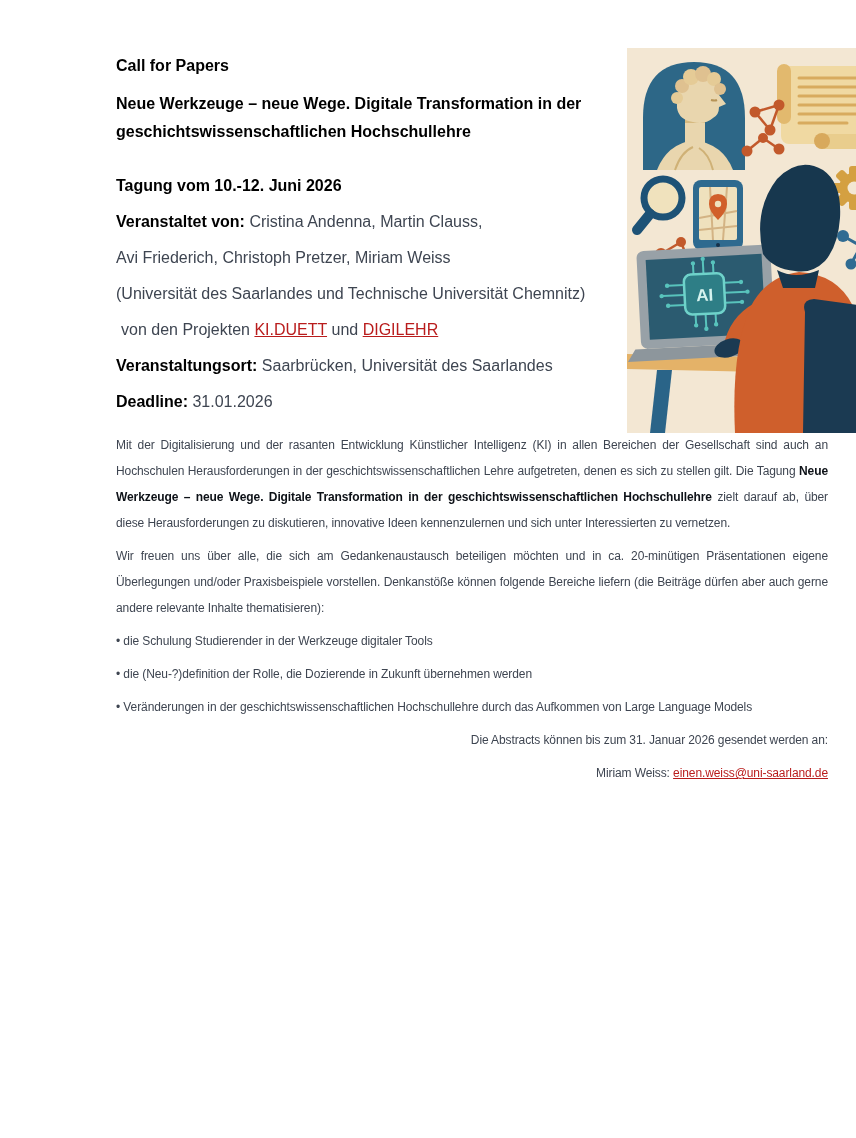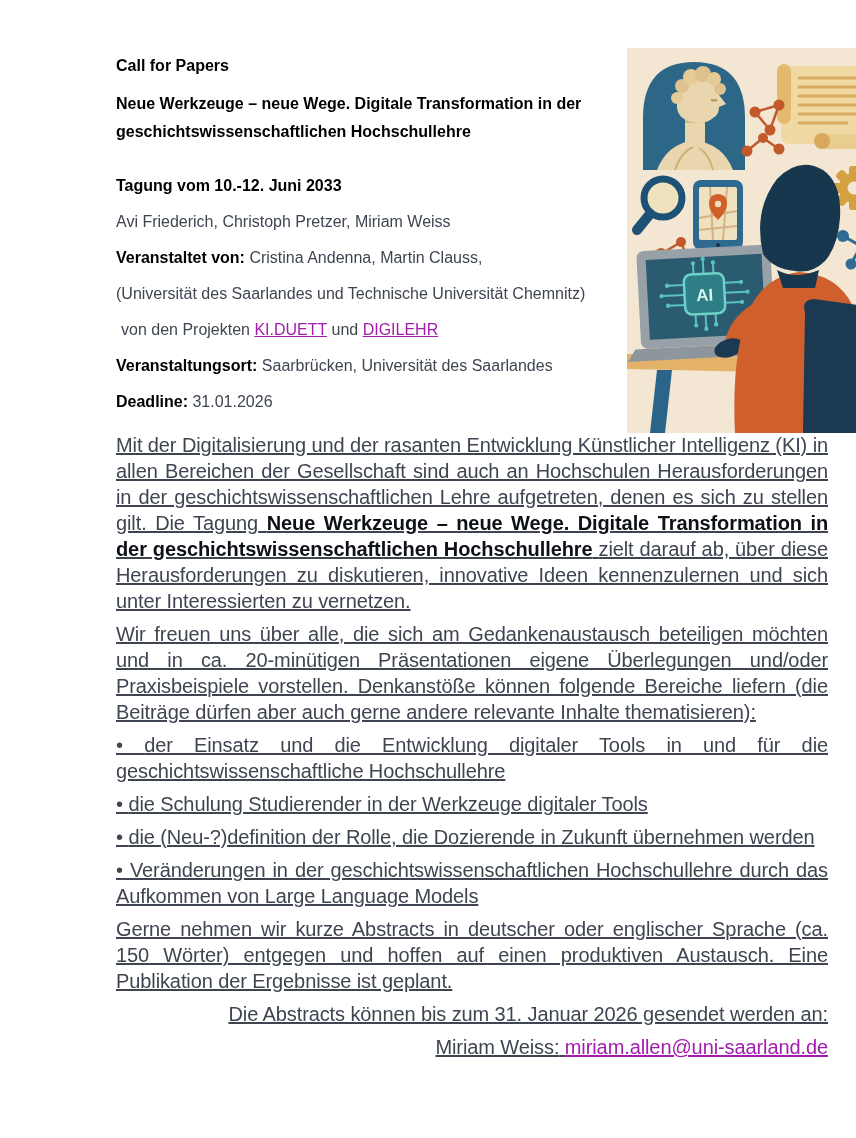--- a/index.html
+++ b/index.html
@@ -10,65 +10,63 @@
     margin-left:44px;
   }
   .content { position:absolute; left:72px; top:56px; width:712px; }
   .headblock { width:508px; }
   .kicker  { font-weight:bold; font-size:16px; color:#000; margin:0 0 14px; line-height:20px; }
   .title   { font-weight:bold; font-size:16px; color:#000; margin:0 0 30px; line-height:28px; }
   .hline   { font-size:16px; color:#3e4551; margin:0 0 16px; line-height:20px; }
   .hline b { color:#000; }
   .hline.alldark { font-weight:bold; color:#000; }
   .indent1 { padding-left:5px; }
-  a.doc-link { color:#a21caf; text-decoration:underline; cursor:pointer; }
+  a.doc-link { color:#b91c1c; text-decoration:underline; cursor:pointer; }
   .bodyblock { margin-top:20px; }
   .body-p {
-    font-size:20px; line-height:26px; color:#3e4551;
-    text-align:justify; margin:0 0 7px; letter-spacing:-0.1px;text-decoration:underline;
+    font-size:12px; line-height:26px; color:#3e4551;
+    text-align:justify; margin:0 0 7px; letter-spacing:-0.1px;
   }
   .body-p b { color:#0d1117; }
   .last-p { text-align:right; }
   .illus { position:absolute; left:583px; top:48px; width:260px; height:385px; }
   .illus svg { display:block; }
 </style>
 </head>
 <body>
 
 <div class="page">
 
   <div class="content">
     <div class="headblock">
       <p class="kicker">Call for Papers</p>
       <p class="title">Neue Werkzeuge – neue Wege. Digitale Transformation in der geschichtswissenschaftlichen Hochschullehre</p>
-      <p class="hline alldark">Tagung vom 10.-12. Juni 2033</p>
-
+      <p class="hline alldark">Tagung vom 10.-12. Juni 2026</p>
+
+      <p class="hline"><b>Veranstaltet von:</b> <span>Cristina Andenna, Martin Clauss,</span></p>
       <p class="hline"><span>Avi Friederich, Christoph Pretzer, Miriam Weiss</span></p>
-      <p class="hline"><b>Veranstaltet von:</b> <span>Cristina Andenna, Martin Clauss,</span></p>
       <p class="hline"><span>(Universität des Saarlandes und Technische Universität Chemnitz)</span></p>
 
       <p class="hline indent1"><span>von den Projekten</span> <a class="doc-link" href="#">KI.DUETT</a> <span>und</span> <a class="doc-link" href="#">DIGILEHR</a></p>
 
       <p class="hline"><b>Veranstaltungsort:</b> <span>Saarbrücken, Universität des Saarlandes</span></p>
       <p class="hline"><b>Deadline:</b> <span>31.01.2026</span></p>
     </div>
 
     <div class="bodyblock">
       <p class="body-p"><span>Mit der Digitalisierung und der rasanten Entwicklung Künstlicher Intelligenz (KI) in allen Bereichen der Gesellschaft sind auch an Hochschulen Herausforderungen in der geschichtswissenschaftlichen Lehre aufgetreten, denen es sich zu stellen gilt. Die Tagung</span> <b>Neue Werkzeuge – neue Wege. Digitale Transformation in der geschichtswissenschaftlichen Hochschullehre</b> <span>zielt darauf ab, über diese Herausforderungen zu diskutieren, innovative Ideen kennenzulernen und sich unter Interessierten zu vernetzen.</span></p>
 
       <p class="body-p">Wir freuen uns über alle, die sich am Gedankenaustausch beteiligen möchten und in ca. 20-minütigen Präsentationen eigene Überlegungen und/oder Praxisbeispiele vorstellen. Denkanstöße können folgende Bereiche liefern (die Beiträge dürfen aber auch gerne andere relevante Inhalte thematisieren):</p>
 
-      <p class="body-p"><span>•</span> <span>der Einsatz und die Entwicklung digitaler Tools in und für die geschichtswissenschaftliche Hochschullehre</span></p>
       <p class="body-p"><span>•</span> <span>die Schulung Studierender in der Werkzeuge digitaler Tools</span></p>
       <p class="body-p"><span>•</span> <span>die (Neu-?)definition der Rolle, die Dozierende in Zukunft übernehmen werden</span></p>
       <p class="body-p"><span>•</span> <span>Veränderungen in der geschichtswissenschaftlichen Hochschullehre durch das Aufkommen von Large Language Models</span></p>
 
-      <p class="body-p">Gerne nehmen wir kurze Abstracts in deutscher oder englischer Sprache (ca. 150 Wörter) entgegen und hoffen auf einen produktiven Austausch. Eine Publikation der Ergebnisse ist geplant.</p>
       <p class="body-p last-p">Die Abstracts können bis zum 31. Januar 2026 gesendet werden an:</p>
-      <p class="body-p last-p"><span>Miriam Weiss:</span> <a class="doc-link" href="#">miriam.allen@uni-saarland.de</a></p>
+      <p class="body-p last-p"><span>Miriam Weiss:</span> <a class="doc-link" href="#">einen.weiss@uni-saarland.de</a></p>
     </div>
   </div>
 
   <div class="illus">
     <svg width="260" height="385" viewBox="0 0 260 385" xmlns="http://www.w3.org/2000/svg">
       <rect width="260" height="385" fill="#f3e7d3"></rect>
 
       <g>
         <path d="M16 122 L16 70 Q16 14 67 14 Q118 14 118 70 L118 122 Z" fill="#2d6787"></path>
         <path d="M30 122 Q40 96 67 92 Q96 96 106 122 Z" fill="#e9d6ae"></path>

